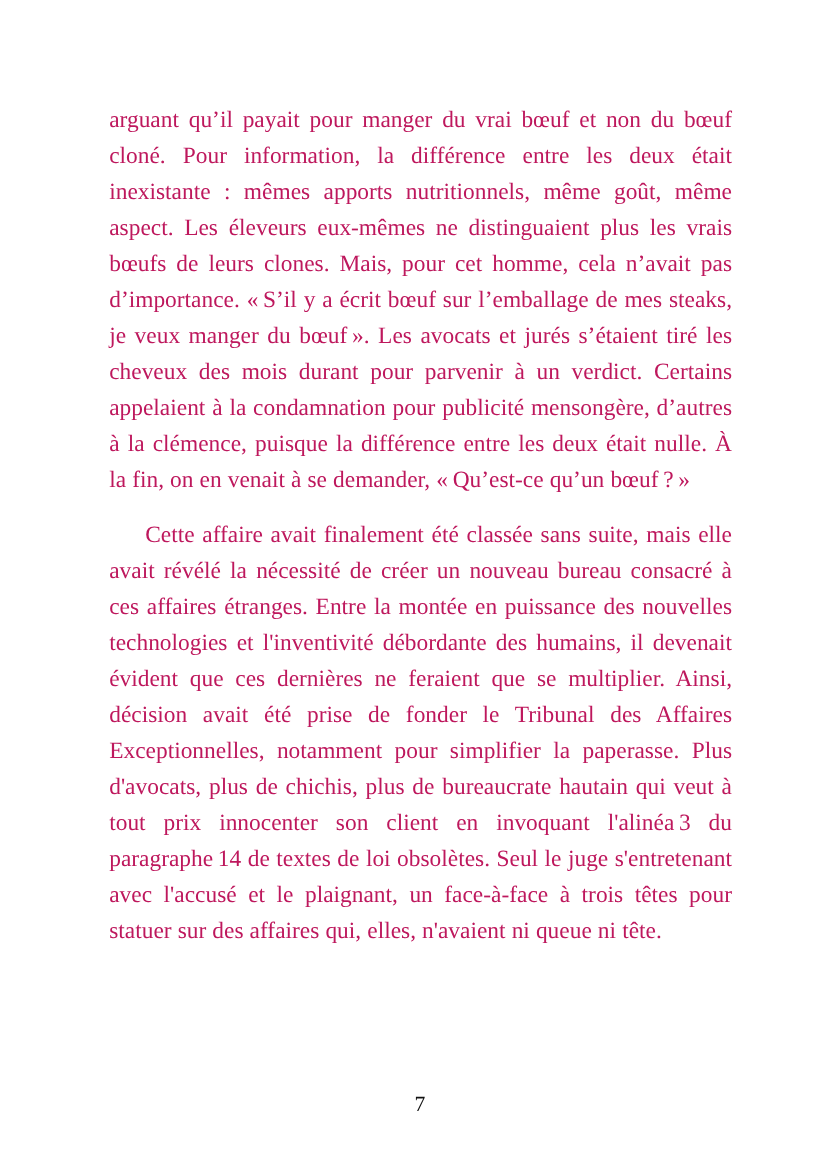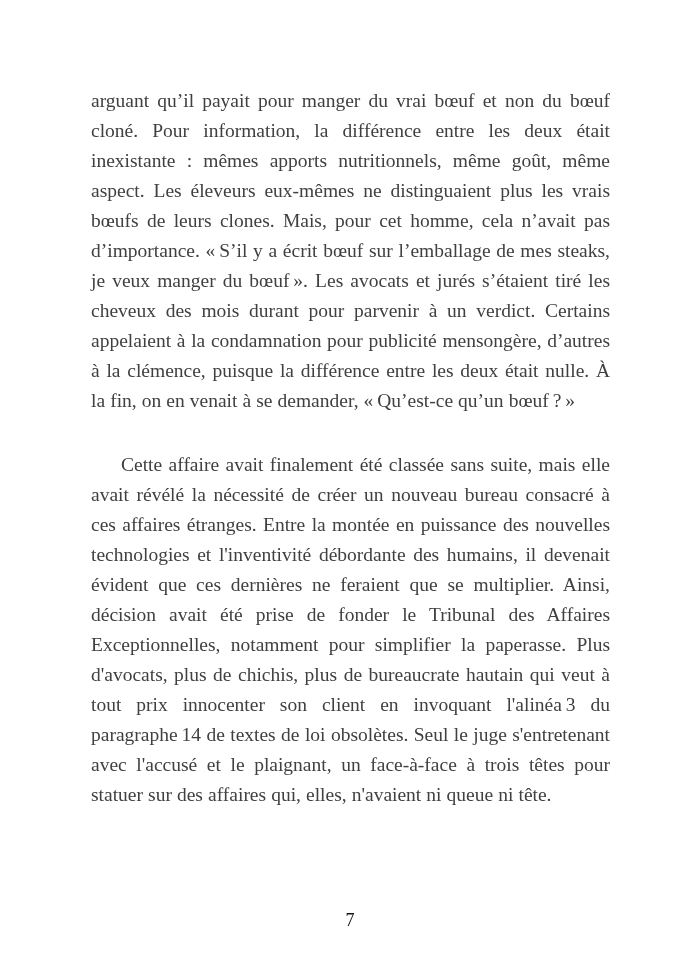--- a/index.html
+++ b/index.html
@@ -25,33 +25,33 @@
     top: 86px;
     width: 519px;
   }
 
   .body-paragraph {
     margin: 0;
     font-size: 19.5px;
     line-height: 30px;
     text-align: justify;
     text-justify: inter-word;
-    color: #404040;
+    color: #be185d;
     hyphens: none;
     -webkit-hyphens: none;
     word-spacing: 0.01em;
   }
 
   .body-paragraph.first {
     text-indent: 0;
   }
 
   .body-paragraph.indented {
     text-indent: 30px;
-    margin-top: 34px;
+    margin-top: 16px;
   }
 
   .page-number {
     position: absolute;
     left: 0;
     top: 908px;
     width: 700px;
     text-align: center;
     font-family: "Liberation Serif", "DejaVu Serif", serif;
     font-size: 18px;

